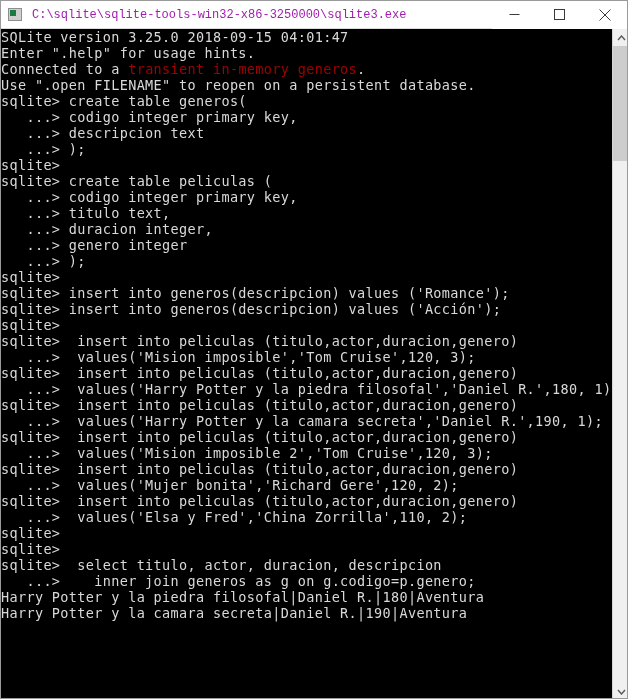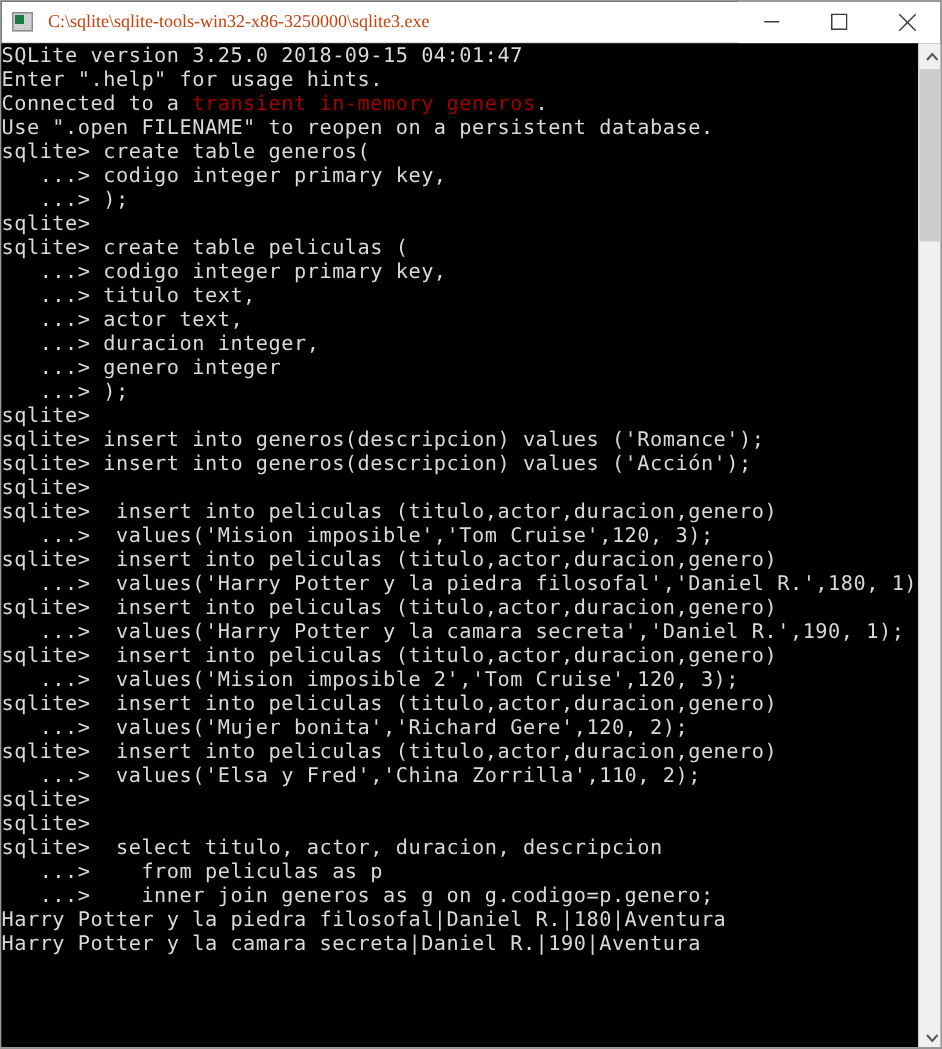--- a/index.html
+++ b/index.html
@@ -51,23 +51,23 @@
     border: 1px solid #8e8e8e;
     box-sizing: border-box;
   }
   #title-bar-icon .ico-screen {
     position: absolute;
     left: 2px; top: 3px;
     width: 6px; height: 6px;
     background: #1d7a44;
   }
   #title-bar-title {
-    font-family: Liberation Serif, serif;
+    font-family: Liberation Mono, monospace;
     font-size: 12px;
-    color: #c2410c;
+    color: #a21caf;
     white-space: nowrap;
     letter-spacing: 0px;
     flex: 1 1 auto;
     overflow: hidden;
   }
   #window-controls {
     display: flex;
     height: 28px;
     flex: 0 0 auto;
   }
@@ -181,26 +181,26 @@
   </div>
 
   <div id="console-body">
     <div id="console-text">
         <div class="line">SQLite version 3.25.0 2018-09-15 04:01:47</div>
         <div class="line">Enter ".help" for usage hints.</div>
         <div class="line"><span>Connected to a </span><span class="red">transient in-memory generos</span><span>.</span></div>
         <div class="line">Use ".open FILENAME" to reopen on a persistent database.</div>
         <div class="line">sqlite&gt; create table generos(</div>
         <div class="line">   ...&gt; codigo integer primary key,</div>
+        <div class="line">   ...&gt; descripcion text</div>
         <div class="line">   ...&gt; );</div>
         <div class="line">sqlite&gt;</div>
         <div class="line">sqlite&gt; create table peliculas (</div>
         <div class="line">   ...&gt; codigo integer primary key,</div>
         <div class="line">   ...&gt; titulo text,</div>
-        <div class="line">   ...&gt; actor text,</div>
         <div class="line">   ...&gt; duracion integer,</div>
         <div class="line">   ...&gt; genero integer</div>
         <div class="line">   ...&gt; );</div>
         <div class="line">sqlite&gt;</div>
         <div class="line">sqlite&gt; insert into generos(descripcion) values ('Romance');</div>
         <div class="line">sqlite&gt; insert into generos(descripcion) values ('Acción');</div>
         <div class="line">sqlite&gt;</div>
         <div class="line">sqlite&gt;  insert into peliculas (titulo,actor,duracion,genero)</div>
         <div class="line">   ...&gt;  values('Mision imposible','Tom Cruise',120, 3);</div>
         <div class="line">sqlite&gt;  insert into peliculas (titulo,actor,duracion,genero)</div>
@@ -209,21 +209,20 @@
         <div class="line">   ...&gt;  values('Harry Potter y la camara secreta','Daniel R.',190, 1);</div>
         <div class="line">sqlite&gt;  insert into peliculas (titulo,actor,duracion,genero)</div>
         <div class="line">   ...&gt;  values('Mision imposible 2','Tom Cruise',120, 3);</div>
         <div class="line">sqlite&gt;  insert into peliculas (titulo,actor,duracion,genero)</div>
         <div class="line">   ...&gt;  values('Mujer bonita','Richard Gere',120, 2);</div>
         <div class="line">sqlite&gt;  insert into peliculas (titulo,actor,duracion,genero)</div>
         <div class="line">   ...&gt;  values('Elsa y Fred','China Zorrilla',110, 2);</div>
         <div class="line">sqlite&gt;</div>
         <div class="line">sqlite&gt;</div>
         <div class="line">sqlite&gt;  select titulo, actor, duracion, descripcion</div>
-        <div class="line">   ...&gt;    from peliculas as p</div>
         <div class="line">   ...&gt;    inner join generos as g on g.codigo=p.genero;</div>
         <div class="line">Harry Potter y la piedra filosofal|Daniel R.|180|Aventura</div>
         <div class="line">Harry Potter y la camara secreta|Daniel R.|190|Aventura</div>
       </div>
 
     <div id="console-scrollbar">
       <div class="sb-arrow" id="sb-arrow-up">
         <svg width="9" height="6" viewBox="0 0 9 6" aria-hidden="true">
           <polyline points="1,5 4.5,1 8,5" fill="none" stroke="#5a5a5a" stroke-width="1.4"></polyline>
         </svg>

